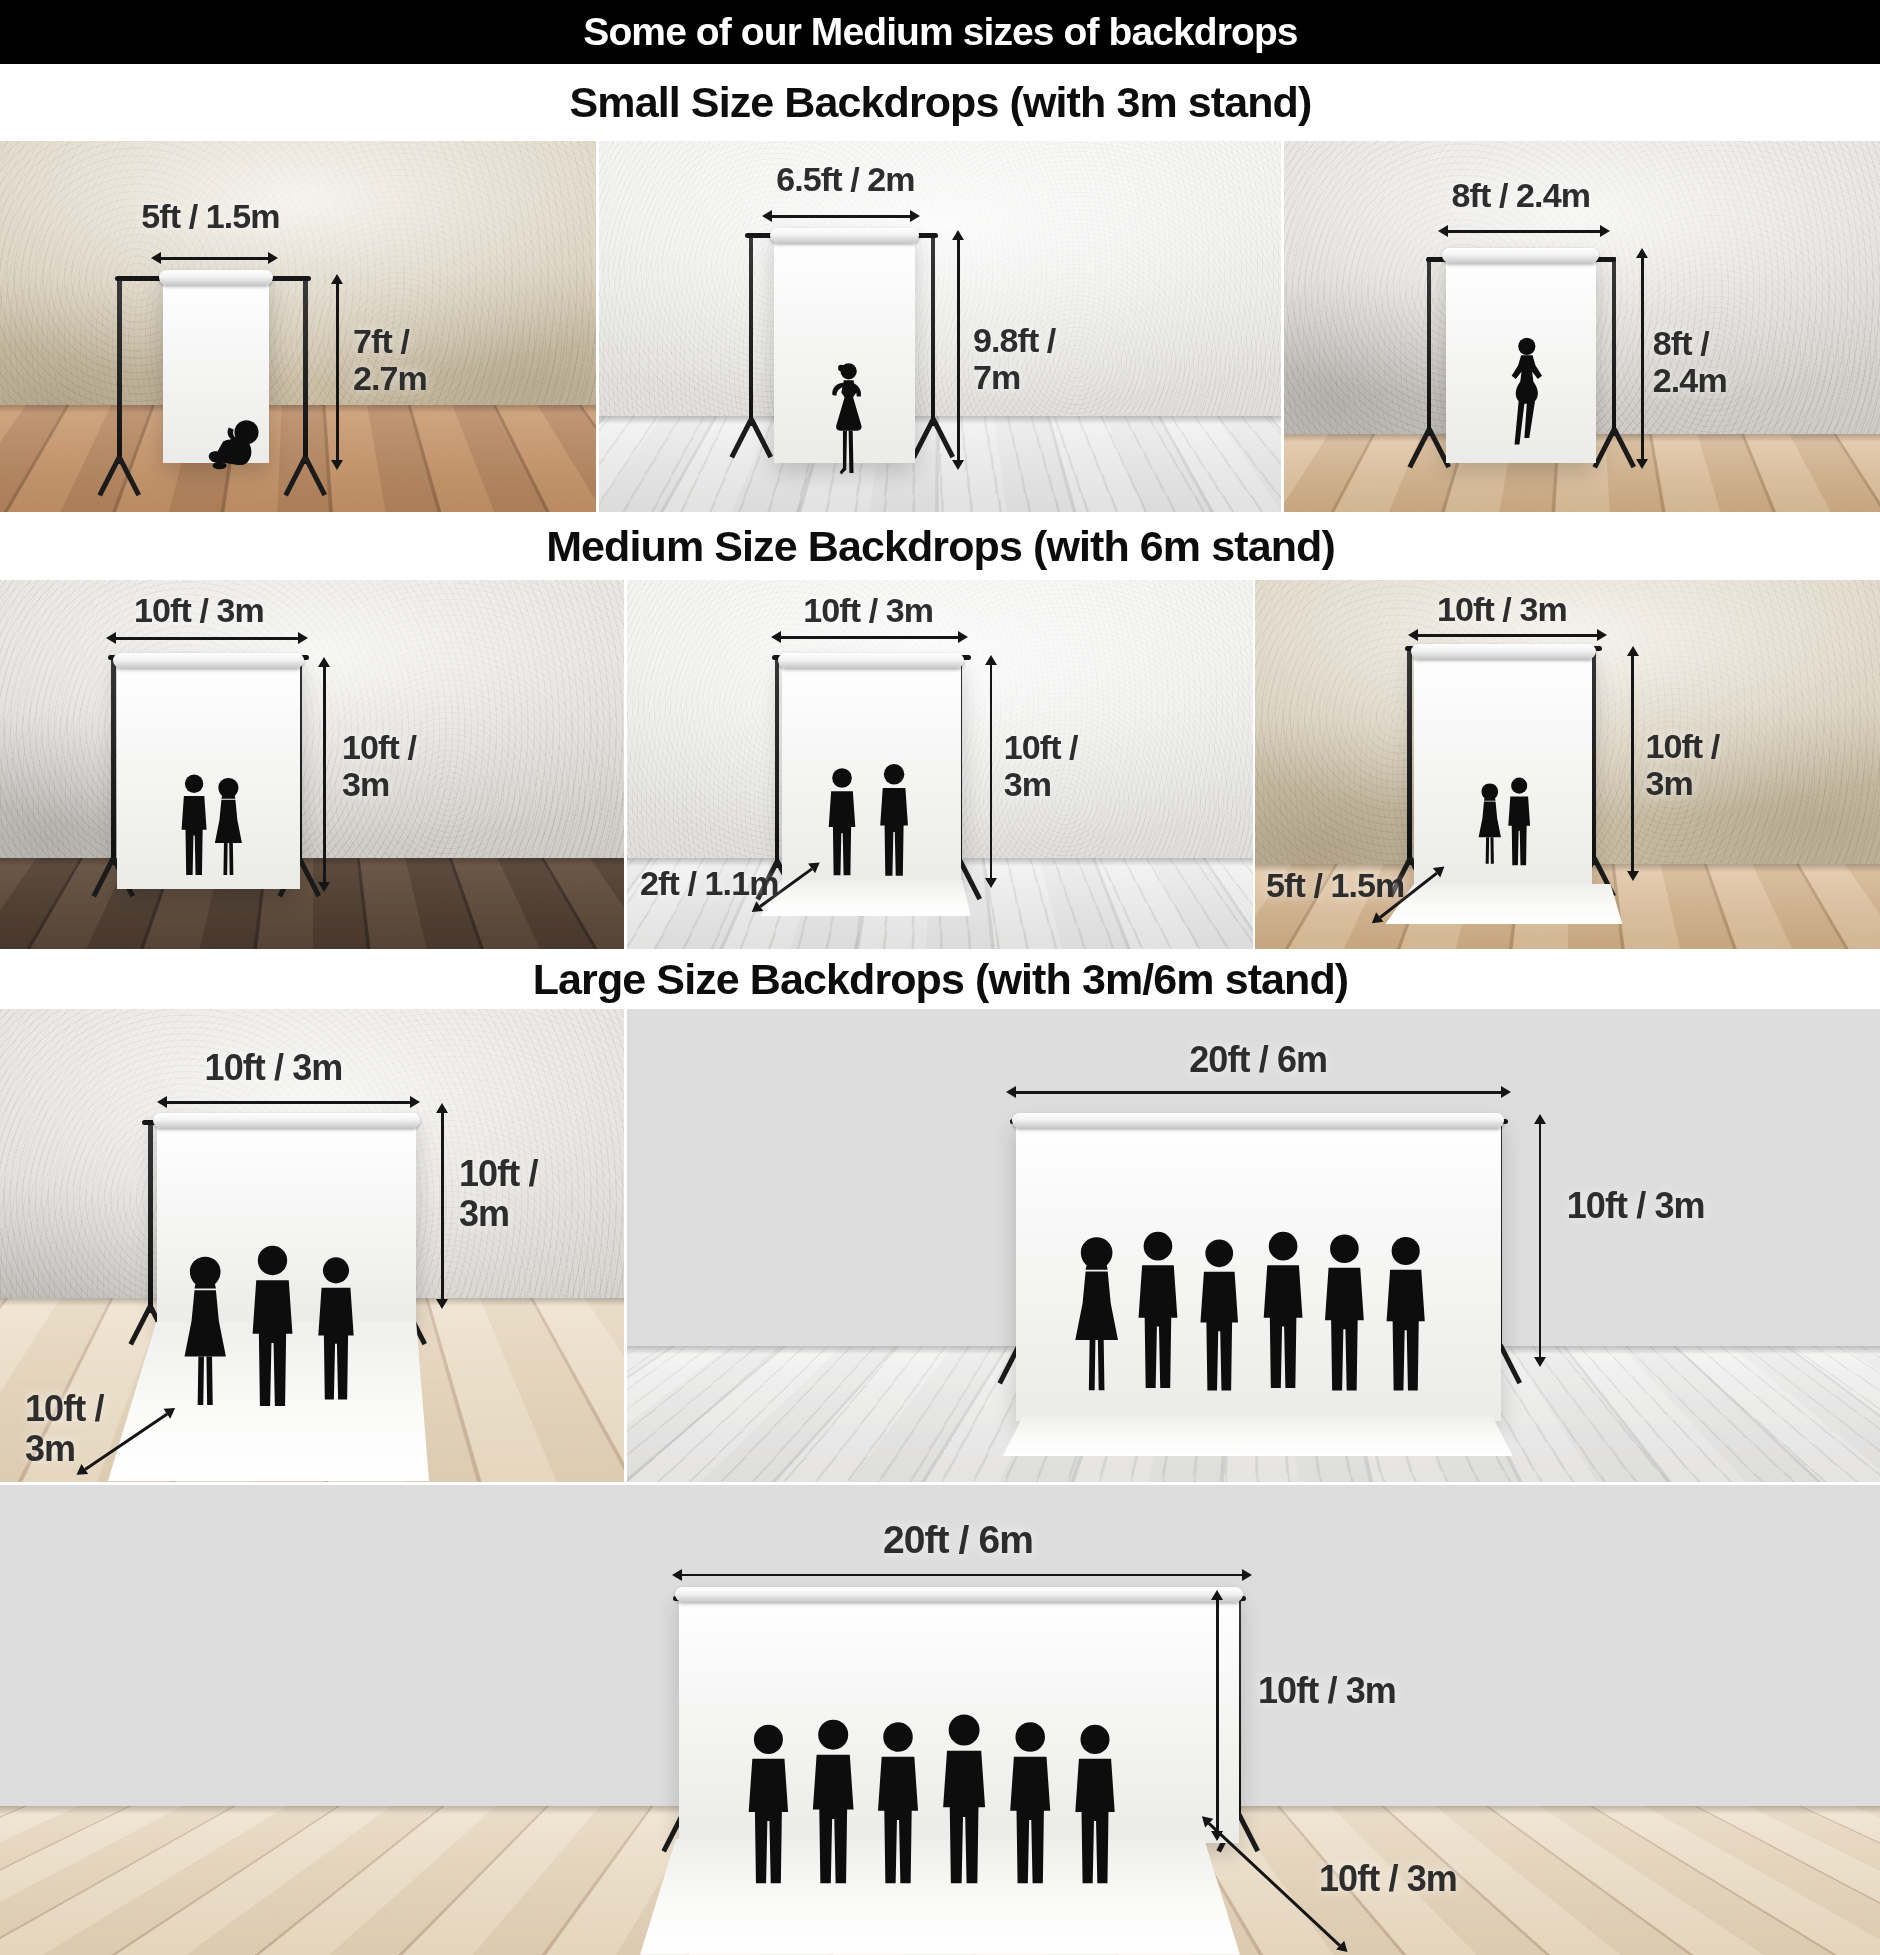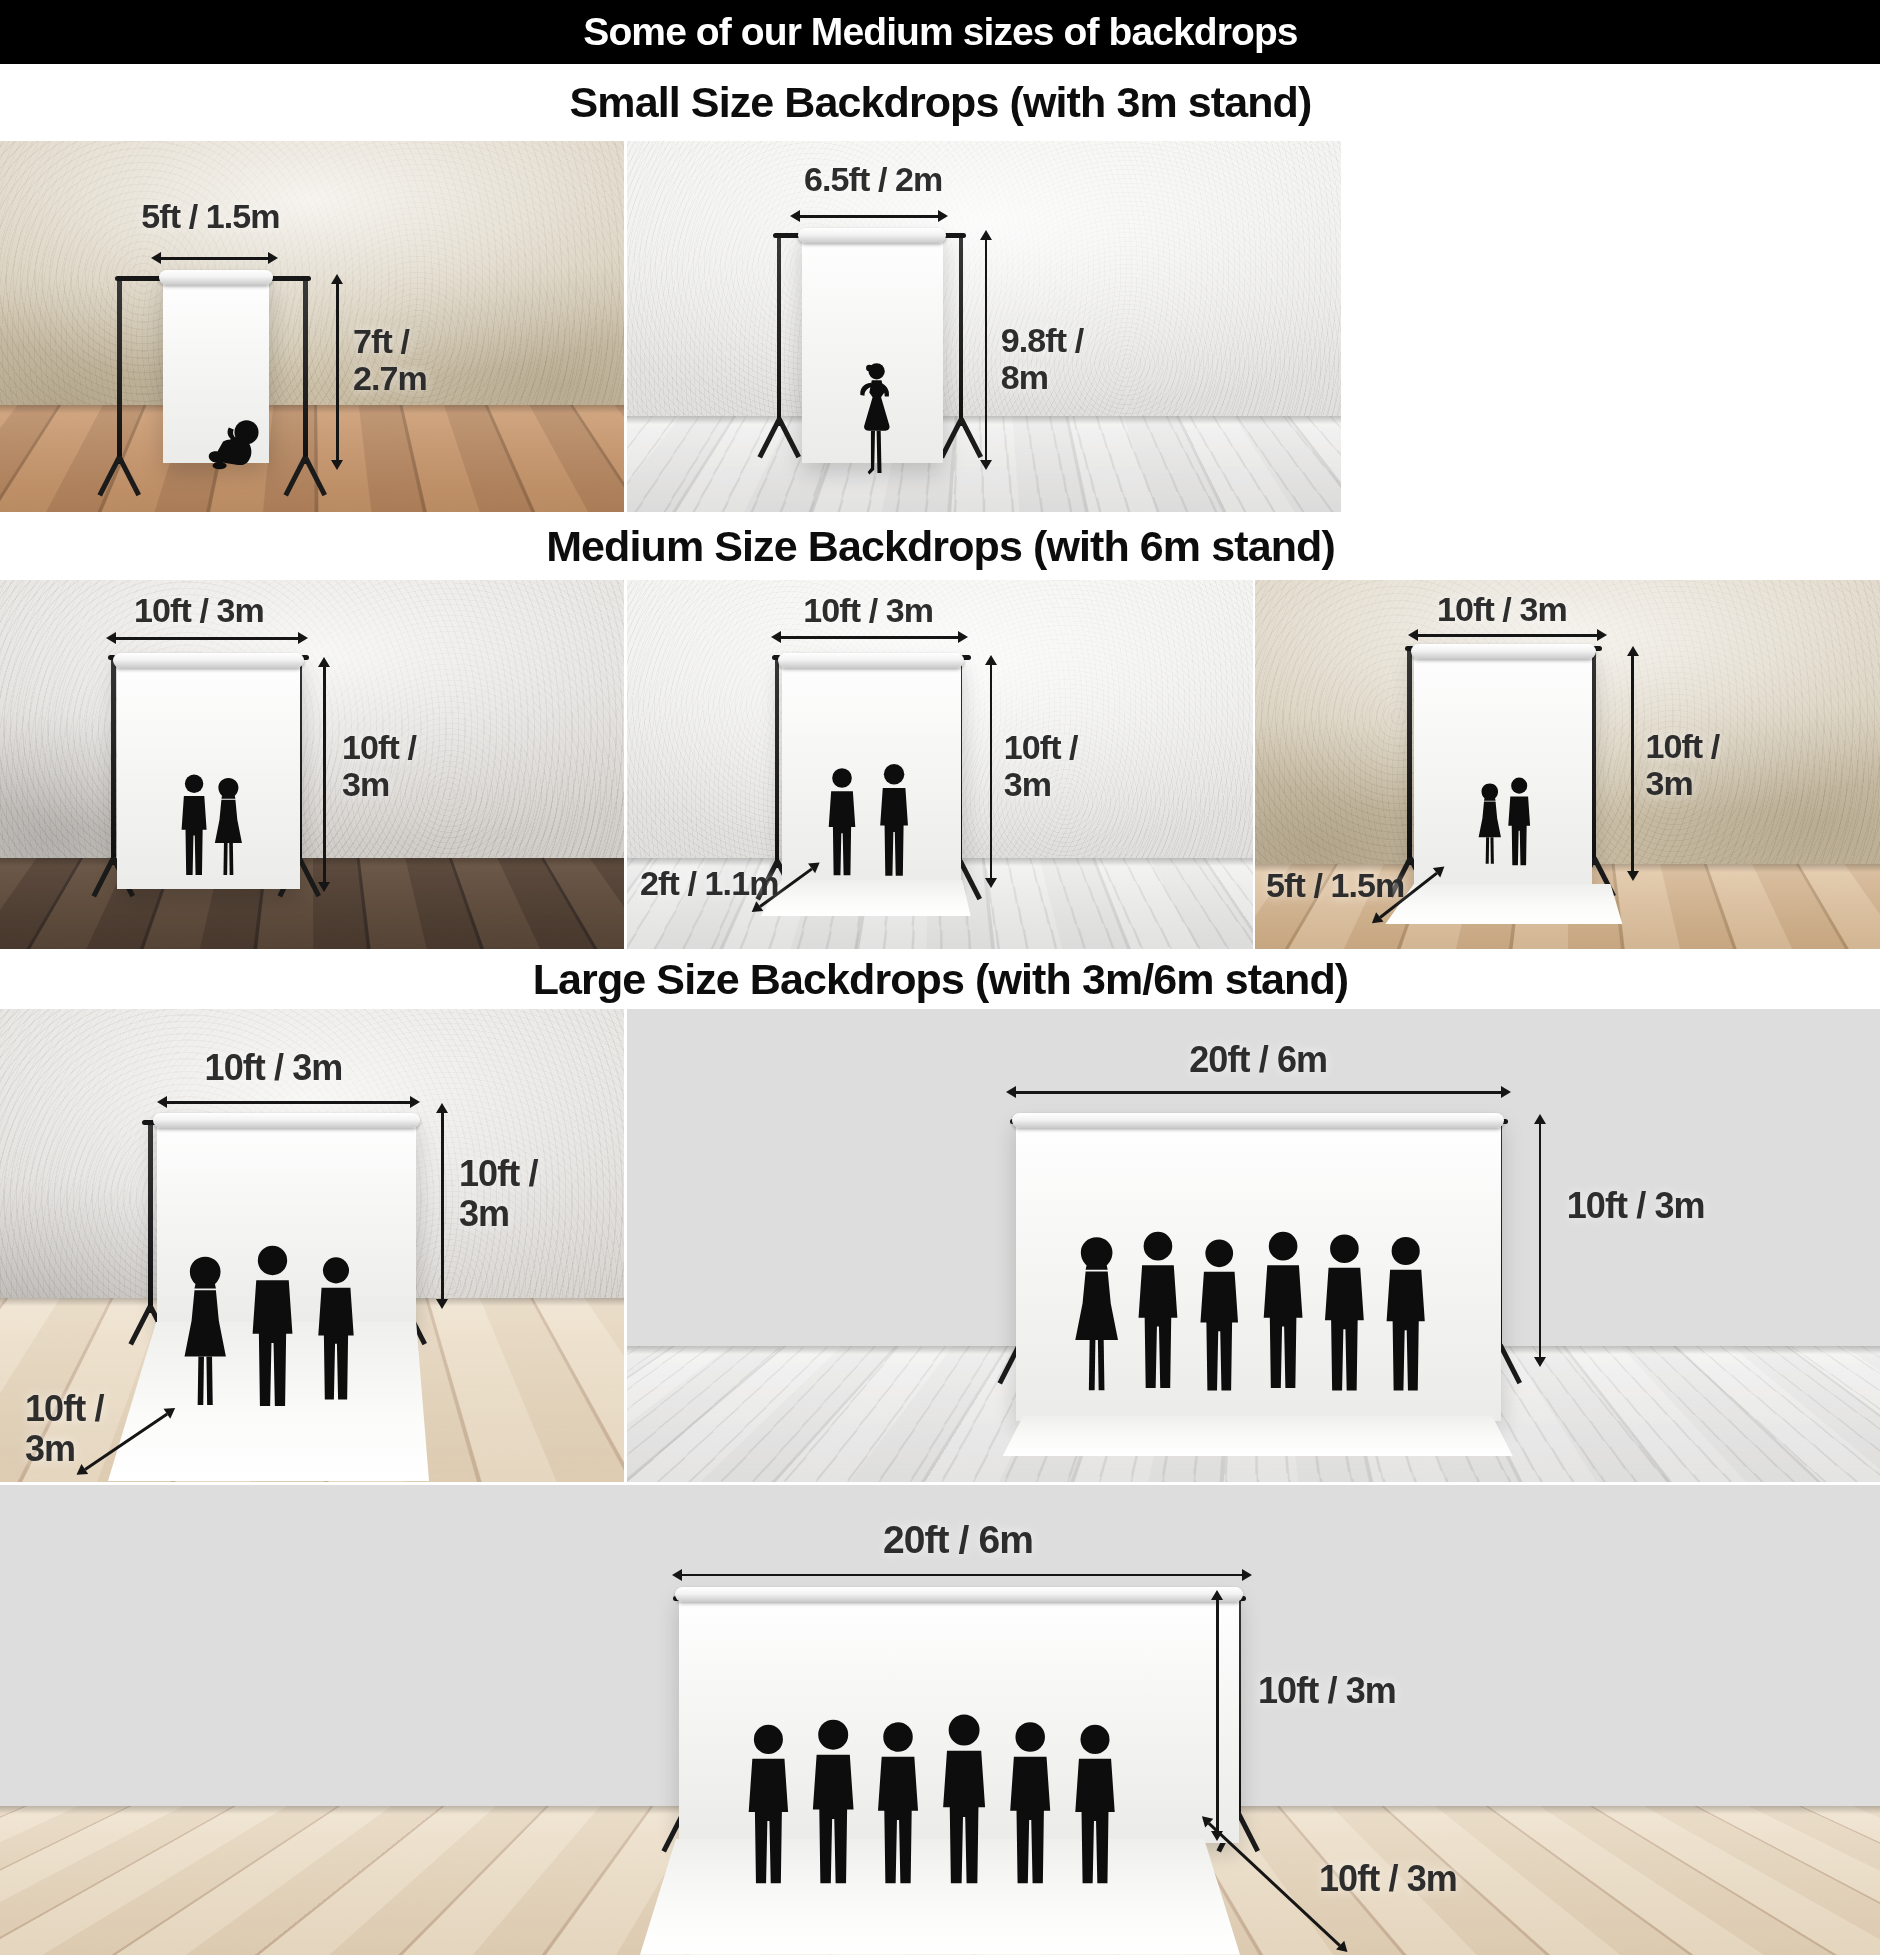--- a/index.html
+++ b/index.html
@@ -158,23 +158,43 @@
     <div class="backdrop" style="left:175px;top:91px;width:141px;height:231px">
         <div class="roll"></div>
       </div>
     <svg class="sil" style="left:222px;top:218px" width="52" height="127" viewBox="0 0 64 150">
         <use href="#sil-girl"></use>
       </svg>
     <div class="ah" style="left:173px;top:74px;width:138px"></div>
     <div class="lbl ctr" style="left:139px;top:19.7px;width:215px">6.5ft / 2m</div>
     <div class="av" style="left:358px;top:99px;height:220px"></div>
     <div class="lbl" style="left:374px;top:181px">9.8ft /
-8m</div>
-  </div>
-
+7m</div>
+  </div>
+
+  <div class="panel" style="width:625px">
+    <div class="wall tx-grey"></div>
+    <div class="floor fl-warm2" style="height:78px">
+        <div class="planks"></div>
+      </div>
+    <div class="stand" style="left:143px;top:116px;height:179px"></div>
+    <div class="stand" style="left:328px;top:116px;height:179px"></div>
+    <div class="crossbar" style="left:142px;top:116px;width:190px"></div>
+    <div class="backdrop" style="left:162px;top:111px;width:150px;height:211px">
+        <div class="roll"></div>
+      </div>
+    <svg class="sil" style="left:215px;top:193px" width="54" height="154" viewBox="0 0 66 180">
+        <use href="#sil-pose"></use>
+      </svg>
+    <div class="ah" style="left:164px;top:89px;width:152px"></div>
+    <div class="lbl ctr" style="left:134px;top:36px;width:206px">8ft / 2.4m</div>
+    <div class="av" style="left:357px;top:117px;height:201px"></div>
+    <div class="lbl" style="left:369px;top:184px">8ft /
+2.4m</div>
+  </div>
 </div>
 
 <div class="band b2">
   <h2>Medium Size Backdrops (with 6m stand)</h2>
 </div>
 
 <div class="prow" style="height:369px">
 
   <div class="panel" style="width:624px">
     <div class="wall tx-grey"></div>

